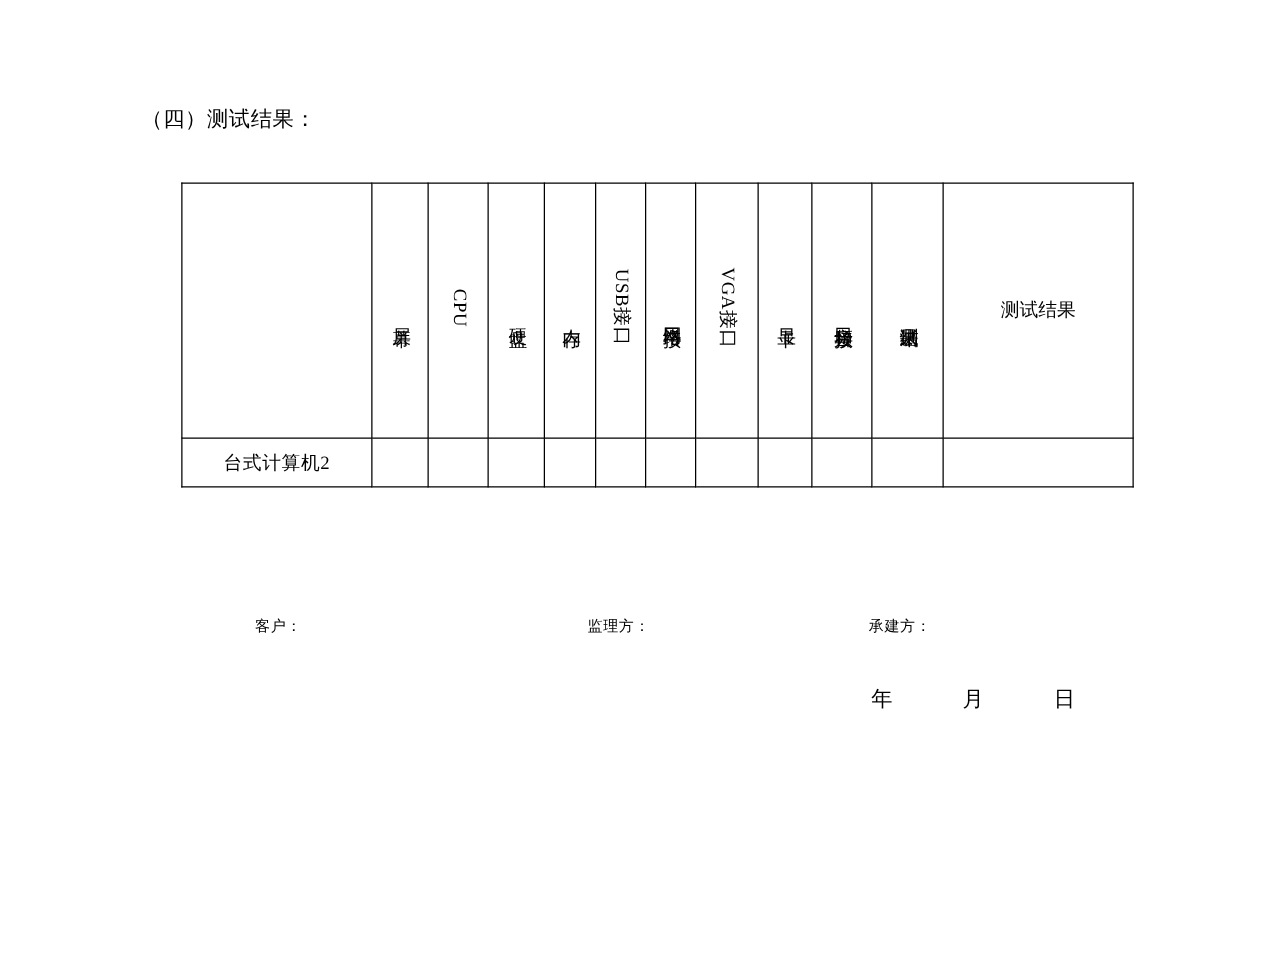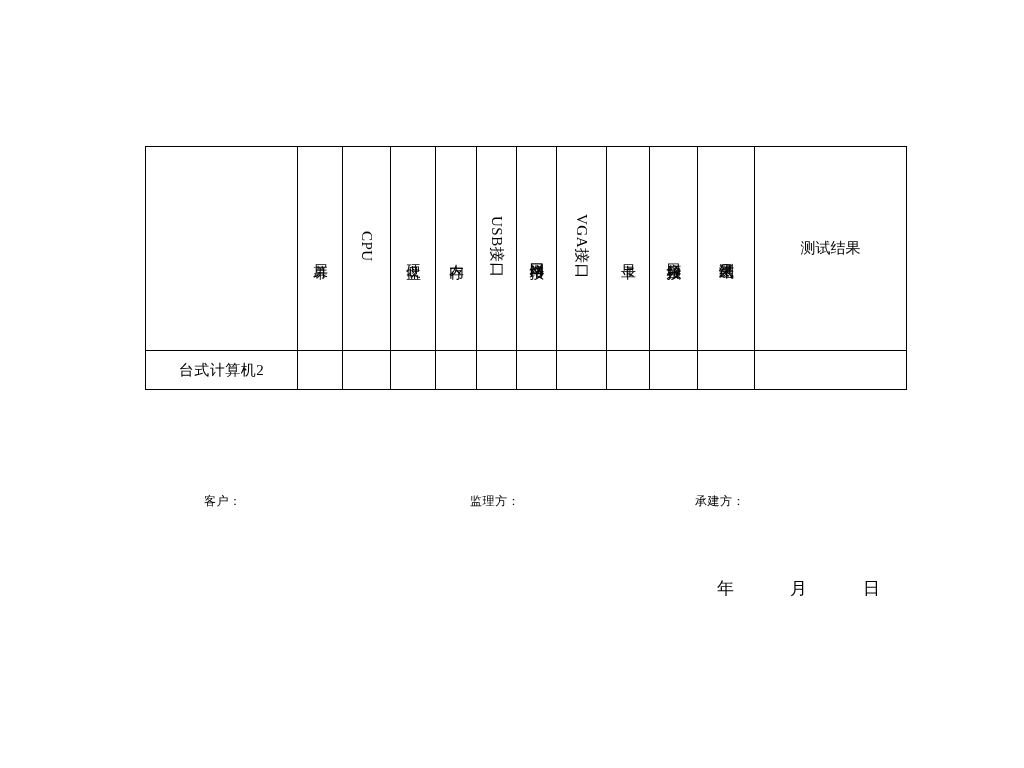--- a/index.html
+++ b/index.html
@@ -114,35 +114,35 @@
     white-space: nowrap;
     letter-spacing: 0.5px;
   }
   .sig-customer { left: 204px; }
   .sig-supervisor { left: 470px; }
   .sig-contractor { left: 695px; }
 
   
   .date-row {
     position: absolute;
-    top: 577px;
+    top: 548px;
     left: 697px;
     font-size: 17px;
     white-space: nowrap;
     letter-spacing: 0.5px;
-    margin-left: 20px;
   }
   .date-row span { display: inline-block; }
   .date-gap { width: 46px; }
 </style>
 </head>
 <body>
 
 <div class="page">
 
+  <div class="section-heading">（四）测试结果：</div>
 
   <table class="result-table">
     <colgroup>
       <col class="c-label">
       <col class="c-screen">
       <col class="c-cpu">
       <col class="c-disk">
       <col class="c-mem">
       <col class="c-usb">
       <col class="c-net">

